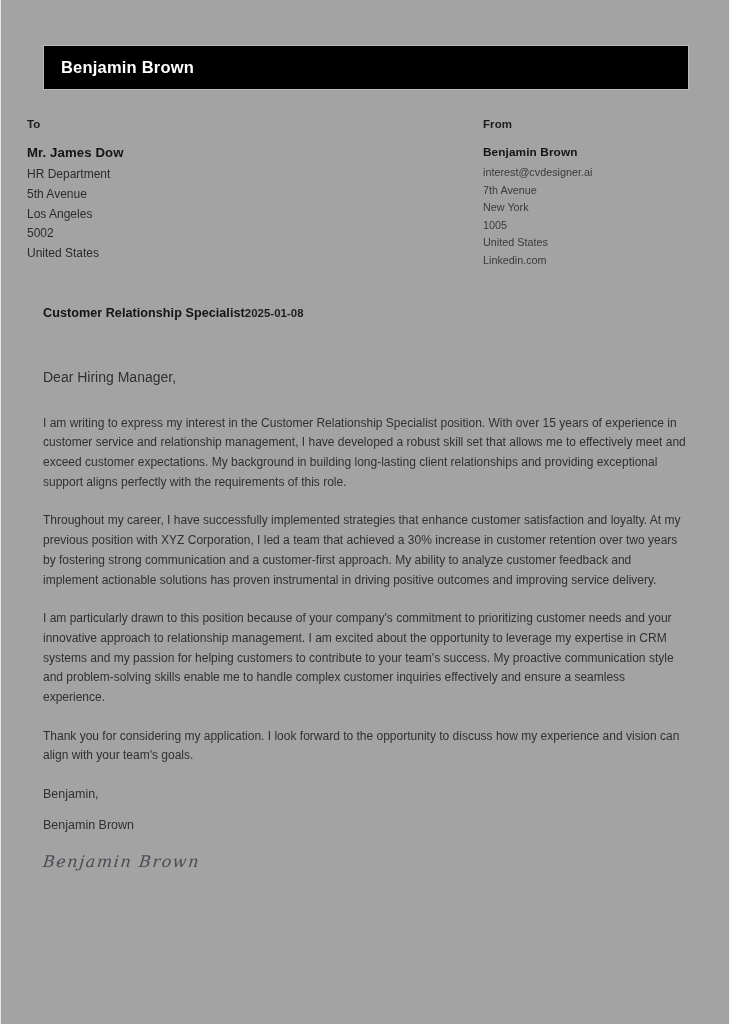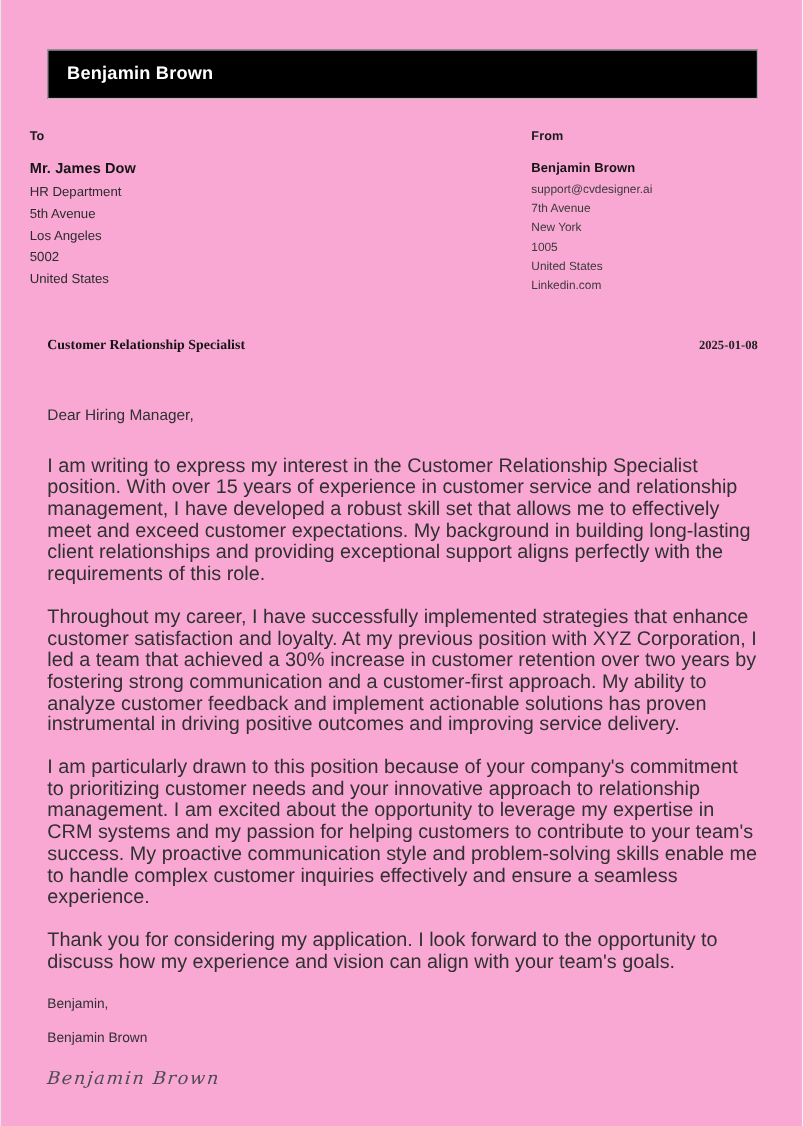--- a/index.html
+++ b/index.html
@@ -11,21 +11,21 @@
     width: 730px;
     height: 1024px;
     font-family: "Liberation Sans", sans-serif;
     -webkit-font-smoothing: antialiased;
   }
 
   .page {
     position: relative;
     width: 730px;
     height: 1024px;
-    background: #f9a8d4;
+    background: #a3a3a3;
     box-sizing: border-box;
     border-left: 1px solid #e6e6e6;
     border-right: 1px solid #f2f2f2;
     overflow: hidden;
   }
 
   
   .header-bar {
     position: absolute;
     left: 42px;
@@ -92,22 +92,21 @@
   }
 
   
   .subject-row {
     position: absolute;
     left: 42px;
     top: 306px;
     width: 646px;
     display: flex;
     align-items: baseline;
-    justify-content: space-between;
-    font-family: Liberation Serif, serif;
+    justify-content: flex-start;
   }
   .subject-title {
     font-size: 12.6px;
     font-weight: 700;
     color: #141414;
     letter-spacing: 0.05px;
   }
   .subject-date {
     font-size: 11.4px;
     font-weight: 700;
@@ -122,21 +121,21 @@
     top: 352px;
     width: 646px;
   }
   .salutation {
     font-size: 14px;
     color: #303030;
     line-height: 19.6px;
     margin: 16px 0 26px 0;
   }
   .para {
-    font-size: 18px;
+    font-size: 12px;
     color: #303030;
     line-height: 19.7px;
     margin: 0 0 19px 0;
     text-align: left;
   }
   .closing {
     font-size: 12.5px;
     color: #303030;
     line-height: 19.7px;
     margin: 11px 0 0 0;
@@ -169,21 +168,21 @@
       <div class="to-line">HR Department</div>
       <div class="to-line">5th Avenue</div>
       <div class="to-line">Los Angeles</div>
       <div class="to-line">5002</div>
       <div class="to-line">United States</div>
     </div>
 
     <div class="col-from">
       <div class="col-label">From</div>
       <div class="from-name">Benjamin Brown</div>
-      <div class="from-line">support@cvdesigner.ai</div>
+      <div class="from-line">interest@cvdesigner.ai</div>
       <div class="from-line">7th Avenue</div>
       <div class="from-line">New York</div>
       <div class="from-line">1005</div>
       <div class="from-line">United States</div>
       <div class="from-line">Linkedin.com</div>
     </div>
 
   </div>
 
   <div class="subject-row">

